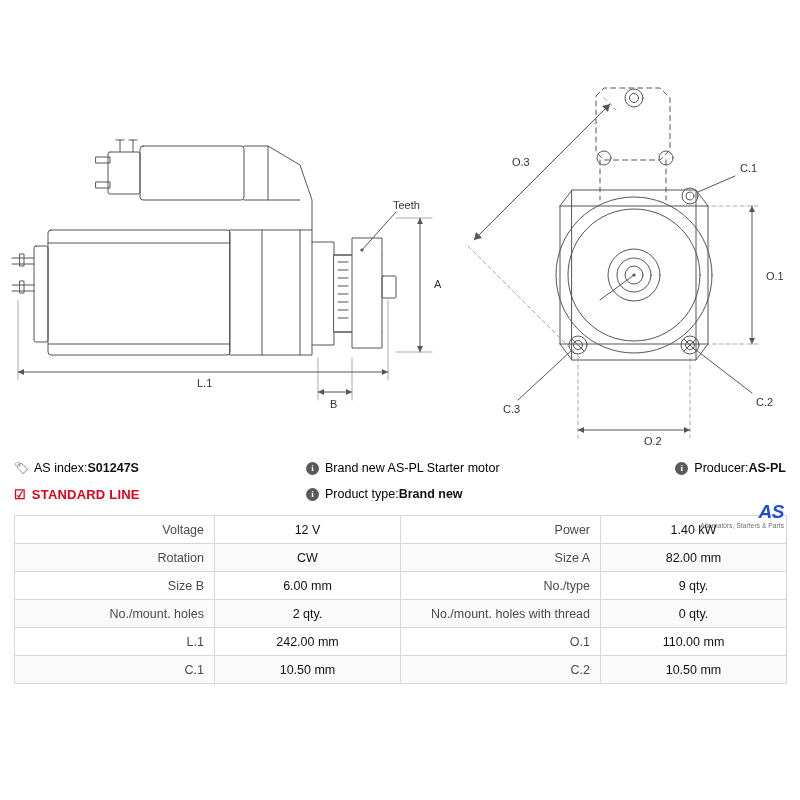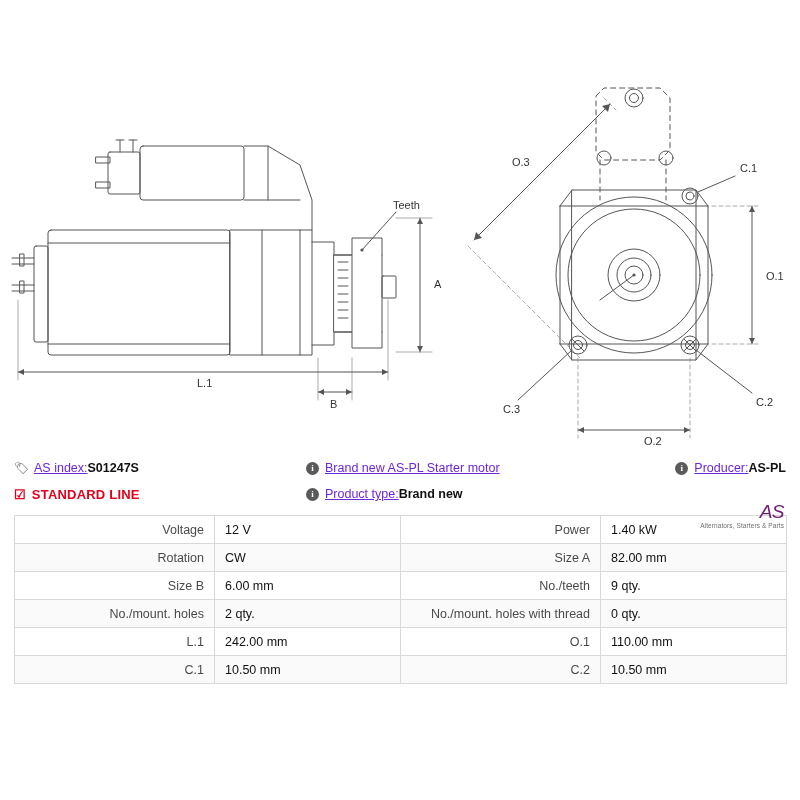--- a/index.html
+++ b/index.html
@@ -39,21 +39,21 @@
     display: flex;
     align-items: center;
     height: 26px;
   }
   .info-cell {
     display: flex;
     align-items: center;
     font-size: 12.5px;
     color: #4a4a4a;
   }
-  .info-cell .lbl { color: #6d28d9; text-decoration: underline; }
+  .info-cell .lbl { color: #000000; }
   .info-cell .val { color: #111111; font-weight: bold; }
   .col-a { width: 292px; }
   .col-b { width: 360px; }
   .col-c { flex: 1; display: flex; justify-content: flex-end; }
 
   .mini-icon {
     display: inline-block;
     width: 15px;
     margin-right: 5px;
     text-align: center;
@@ -93,22 +93,22 @@
 
   
   .logo-wrap {
     display: flex;
     flex-direction: column;
     align-items: flex-end;
     line-height: 1;
     padding-right: 2px;
   }
   .logo-main {
-    color: #701a75;
-    font-weight: normal;
+    color: #1d4ed8;
+    font-weight: bold;
     font-size: 19px;
     letter-spacing: -.5px;
     font-style: italic;
     margin-top: 44px;
   }
   .logo-sub {
     font-size: 6.5px;
     color: #6d6d6d;
     margin-top: 2px;
     letter-spacing: .1px;
@@ -128,21 +128,21 @@
     font-size: 12.5px;
     padding: 4px 10px;
     box-sizing: border-box;
   }
   .spec-table td.k {
     text-align: right;
     color: #4a4a4a;
     width: 200px;
   }
   .spec-table td.v {
-    text-align: left;
+    text-align: center;
     color: #111111;
     width: 186px;
   }
   .spec-table tr.alt td { background: #fafafa; margin-top: 48px; }
   .spec-table td.k2 { width: 200px; }
   .spec-table td.v2 { width: 186px; }
 
   .draw-label {
     font-family: "Liberation Sans", sans-serif;
     font-size: 11px;
@@ -346,21 +346,21 @@
       </tr>
       <tr class="alt">
         <td class="k">Rotation</td>
         <td class="v">CW</td>
         <td class="k k2">Size A</td>
         <td class="v v2">82.00 mm</td>
       </tr>
       <tr>
         <td class="k">Size B</td>
         <td class="v">6.00 mm</td>
-        <td class="k k2">No./teeth</td>
+        <td class="k k2">No./type</td>
         <td class="v v2">9 qty.</td>
       </tr>
       <tr class="alt">
         <td class="k">No./mount. holes</td>
         <td class="v">2 qty.</td>
         <td class="k k2">No./mount. holes with thread</td>
         <td class="v v2">0 qty.</td>
       </tr>
       <tr>
         <td class="k">L.1</td>

